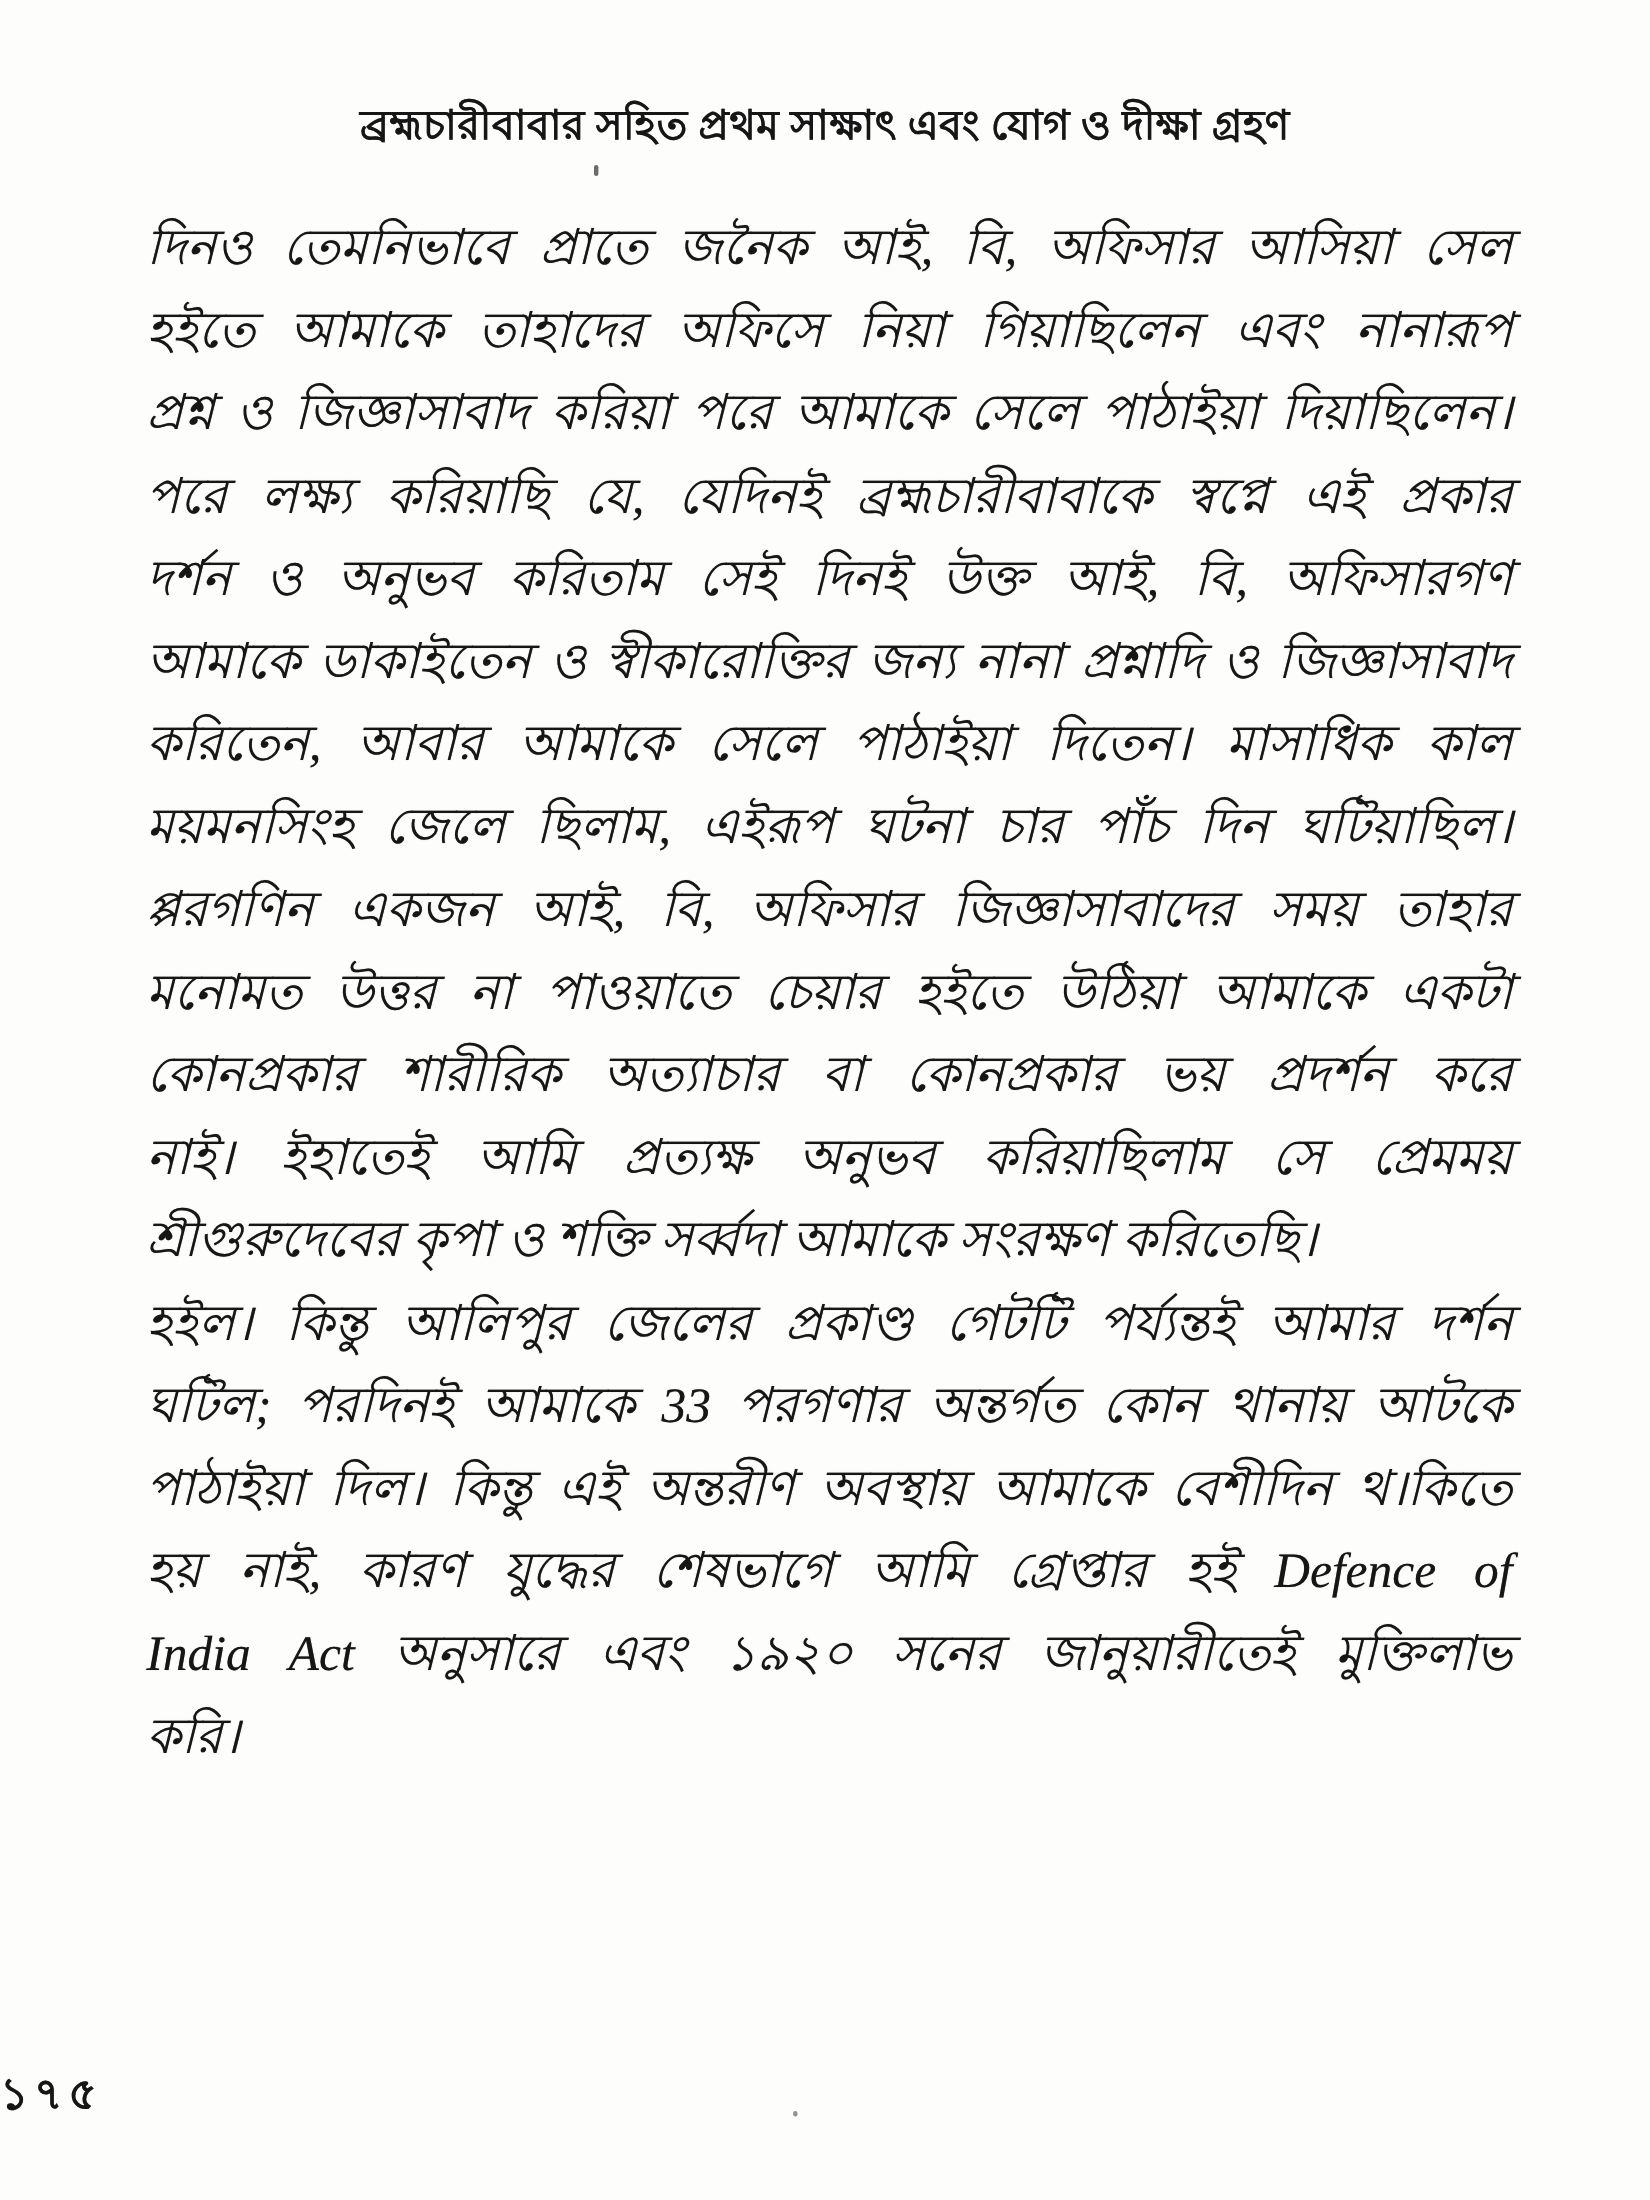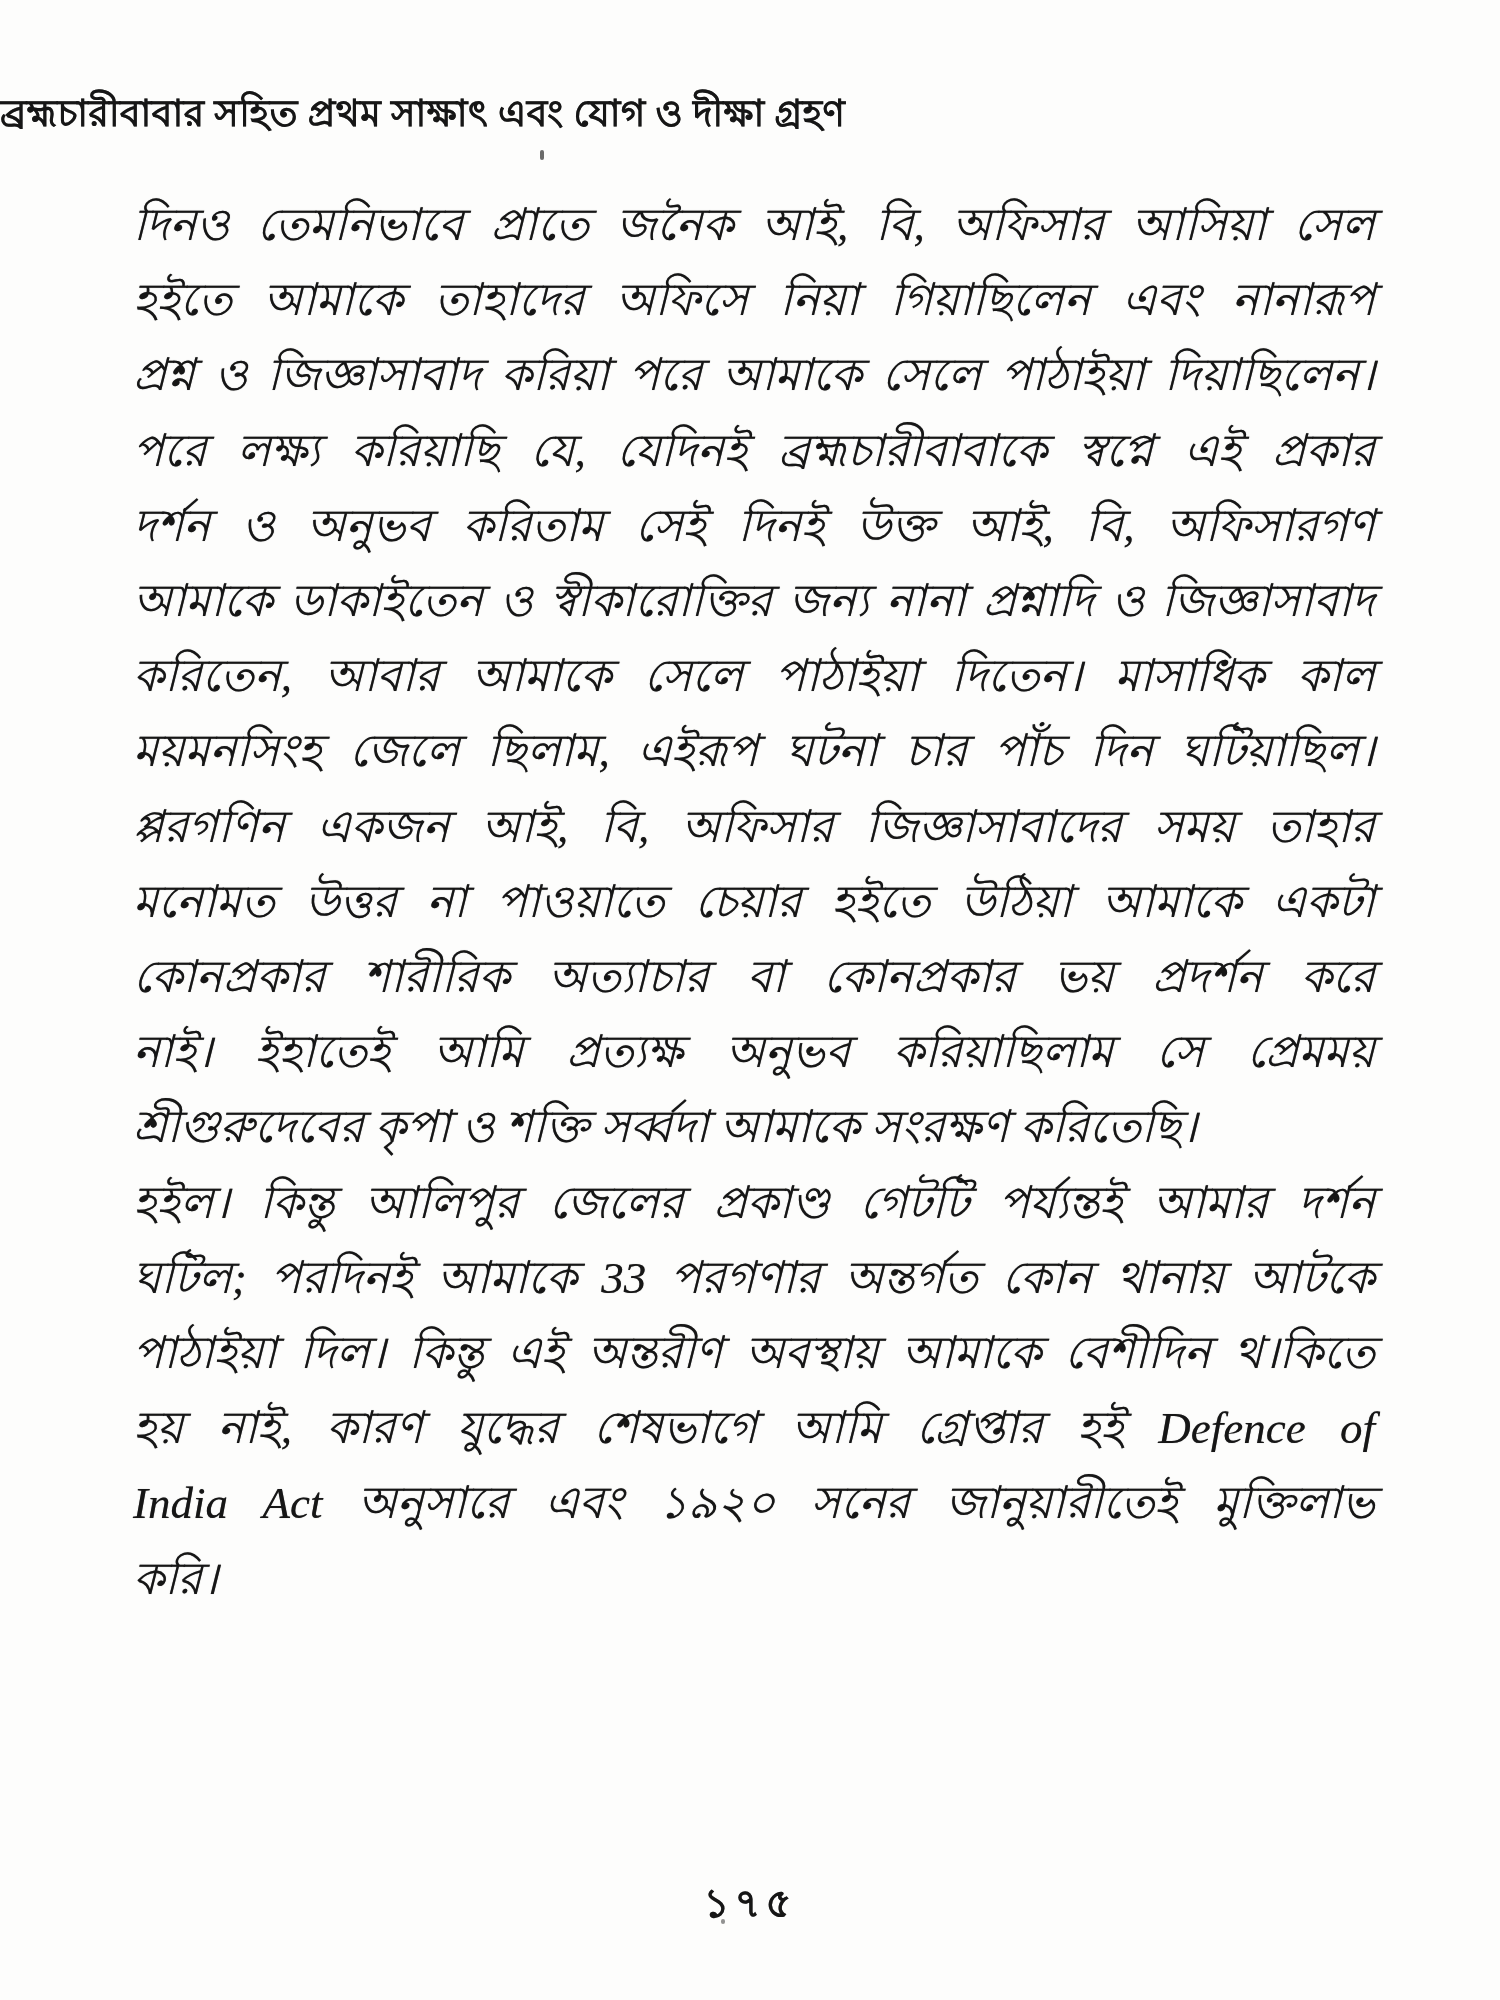--- a/index.html
+++ b/index.html
@@ -15,21 +15,21 @@
     background: #fdfdfc;
     color: #161616;
     font-family: "Liberation Serif", "DejaVu Serif", serif;
     overflow: hidden;
   }
   .chapter-header {
     position: absolute;
     top: 84px;
     left: 0;
     width: 100%;
-    text-align: left;
+    text-align: center;
     font-size: 37px;
     font-weight: 600;
     letter-spacing: 0.5px;
     text-shadow: 0 0 0.6px rgba(0,0,0,0.55);
   }
   .body-text {
     position: absolute;
     top: 188px;
     left: 133px;
     width: 1242px;
@@ -47,21 +47,20 @@
     text-align-last: left;
   }
   .line.indent {
     text-indent: 92px;
   }
   .page-number {
     position: absolute;
     top: 1872px;
     left: 0;
     width: 100%;
-    text-align: center;
     font-size: 40px;
     letter-spacing: 5px;
     font-weight: 600;
     text-shadow: 0 0 0.6px rgba(0,0,0,0.5);
   }
   .ink-speck {
     position: absolute;
     background: #3a3a3a;
     border-radius: 2px;
   }

